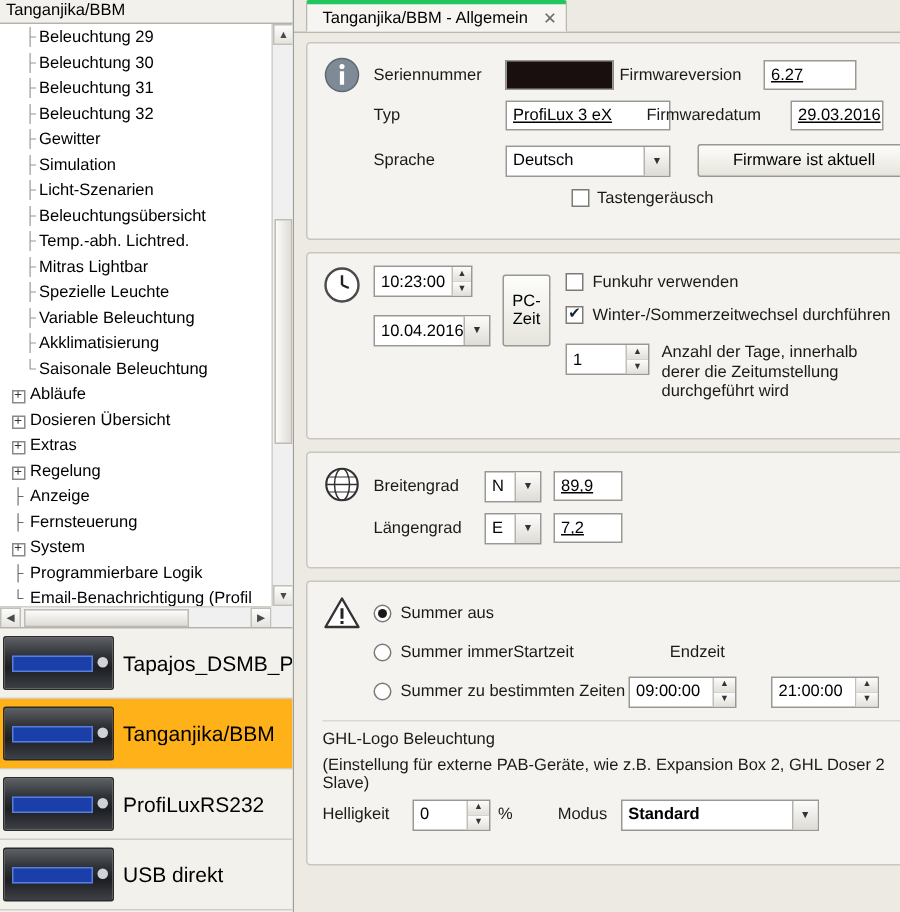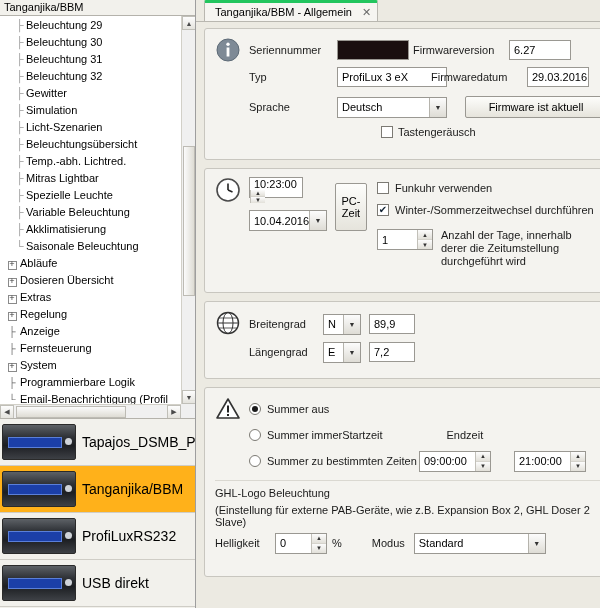--- a/index.html
+++ b/index.html
@@ -234,21 +234,21 @@
   input[type=text], .fakefield {
     height: 20px;
     border: 1px solid #9a9892;
     background: #ffffff;
     font-family: "Liberation Sans", sans-serif;
     font-size: 11px;
     color: #000;
     padding: 0 4px;
     line-height: 18px;
   }
-  .fakefield { display: inline-block; }
+  .fakefield { display: inline-block; text-decoration: underline; }
   .combo {
     height: 21px;
     border: 1px solid #9a9892;
     background: #ffffff;
     font-size: 11px;
     color: #000;
     display: flex;
     align-items: center;
     padding: 0 0 0 4px;
     position: relative;
@@ -522,21 +522,21 @@
           <div class="ico">
             <svg width="26" height="26" viewBox="0 0 26 26">
               <circle cx="13" cy="13" r="11" fill="#ffffff" stroke="#4a4a4a" stroke-width="1.6"></circle>
               <line x1="13" y1="13" x2="13" y2="6.5" stroke="#222" stroke-width="1.6"></line>
               <line x1="13" y1="13" x2="17.5" y2="15" stroke="#222" stroke-width="1.6"></line>
             </svg>
           </div>
           <div style="flex:1;">
             <div class="row" style="align-items:flex-start;">
               <div style="width:82px;">
-                <div class="spin" style="width:54px;flex-direction:column;">
+                <div class="spin" style="width:66px;">
                   <div class="val">10:23:00</div>
                   <div class="btns">
                       <div>▲</div>
                       <div>▼</div>
                     </div>
                 </div>
                 <div style="height:12px;"></div>
                 <div class="combo" style="width:78px;">
                   <span>10.04.2016</span>
                   <span class="arrow">▼</span>
@@ -652,21 +652,21 @@
           <div class="lbl" style="width:60px;">Helligkeit</div>
           <div class="spin" style="width:52px;">
             <div class="val">0</div>
             <div class="btns">
                 <div>▲</div>
                 <div>▼</div>
               </div>
           </div>
           <div class="lbl" style="margin-left:5px;">%</div>
           <div class="lbl" style="margin-left:30px;width:42px;">Modus</div>
-          <div class="combo" style="width:132px;">
+          <div class="combo" style="width:132px;font-weight:bold;">
             <span>Standard</span>
             <span class="arrow">▼</span>
           </div>
         </div>
       </div>
 
     </div>
   </div>
 </div>
 

